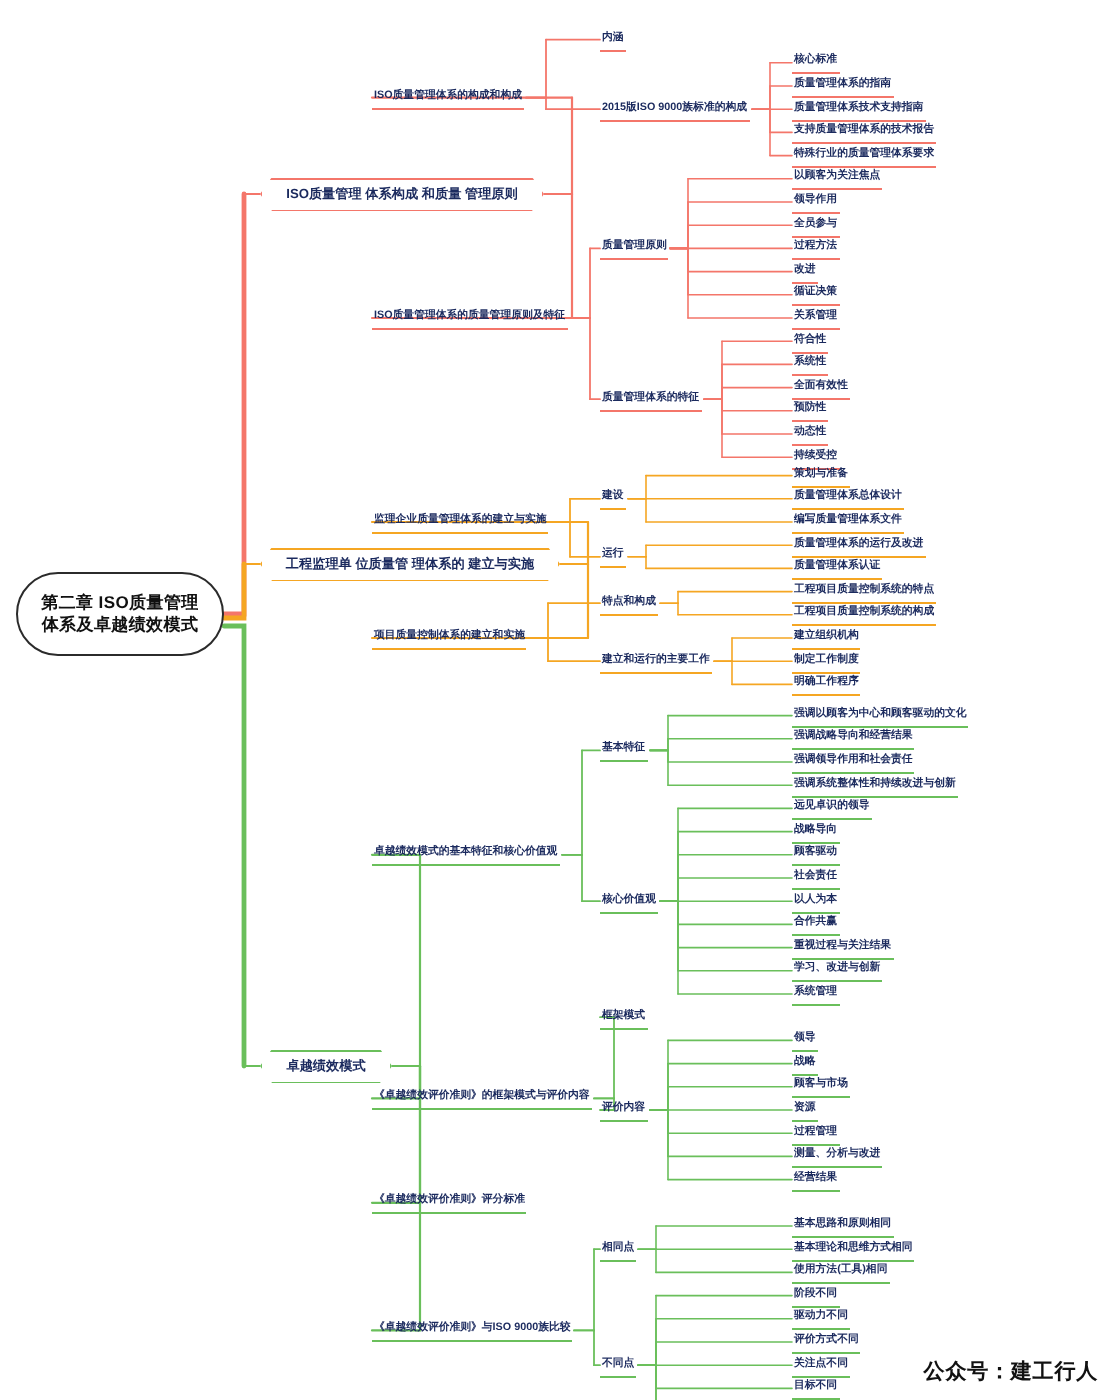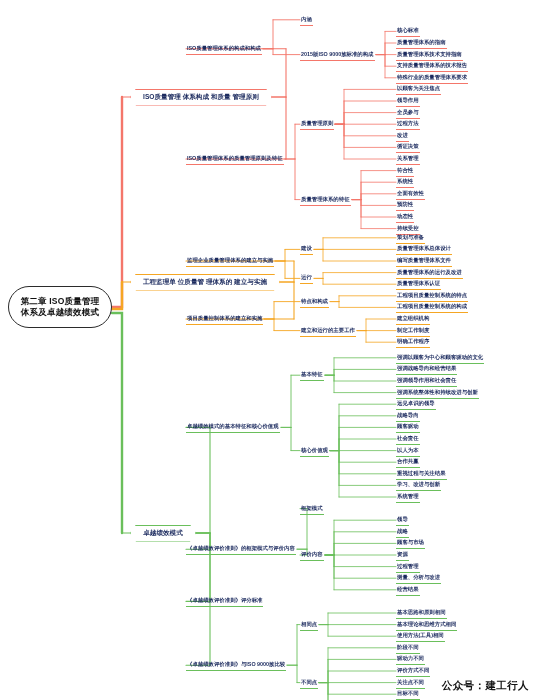--- a/index.html
+++ b/index.html
@@ -34,21 +34,21 @@
   
   .lbl{
     position:absolute;white-space:nowrap;font-size:5.4px;font-weight:bold;
     color:#1b2a5e;padding:0 1px 1px 1px;line-height:8px;height:9px;
   }
   .lbl.red{border-bottom:1px solid #f4766a;}
   .lbl.orange{border-bottom:1px solid #f5a623;}
   .lbl.green{border-bottom:1px solid #6abf5b;}
 
   .watermark{
-    position:absolute;right:20px;bottom:7px;font-size:10.5px;font-weight:bold;color:#111;
+    position:absolute;right:0;bottom:7px;font-size:10.5px;font-weight:bold;color:#111;
     letter-spacing:0.4px;
   }
 </style>
 </head>
 <body>
 
 <div id="mindmap">
   <svg class="links" id="links">
       <path d="M 112 307 L 122 307 L 122 97" stroke="#f4766a" fill="none" stroke-width="2.4" stroke-linecap="round"></path>
       <path d="M 112 309 L 122 309 L 122 282" stroke="#f5a623" fill="none" stroke-width="2.4" stroke-linecap="round"></path>

